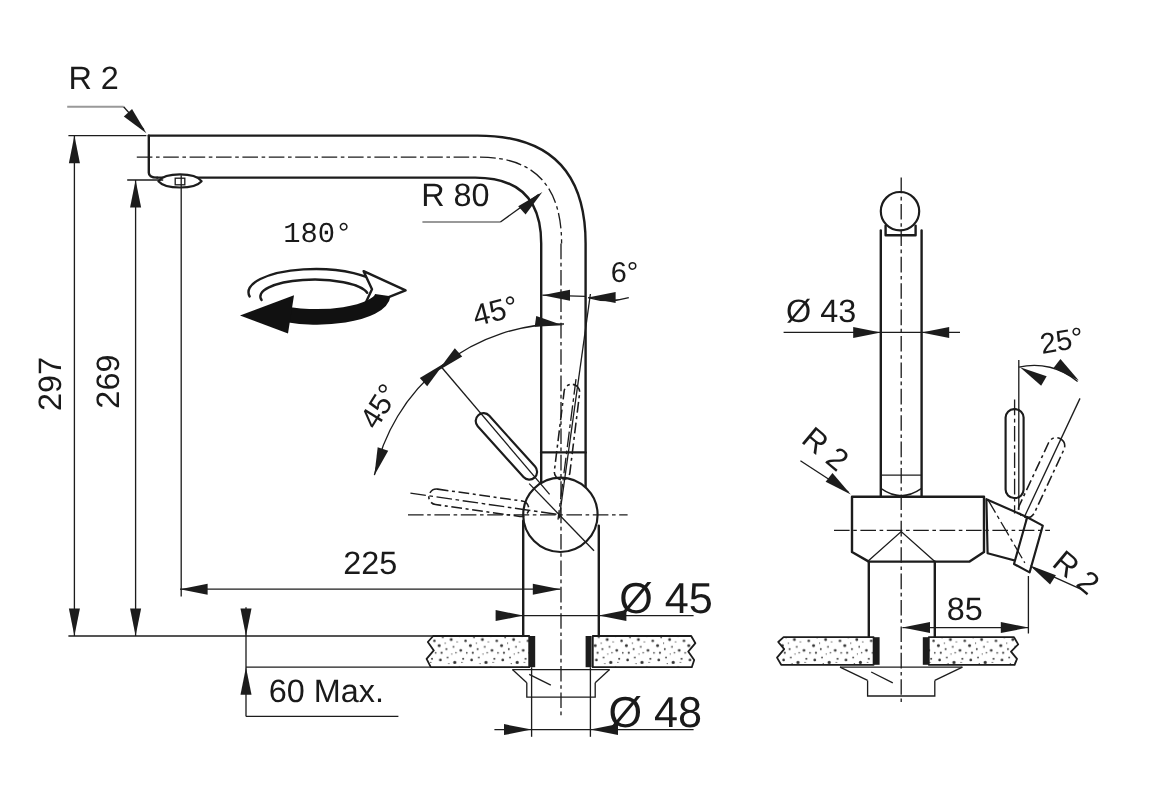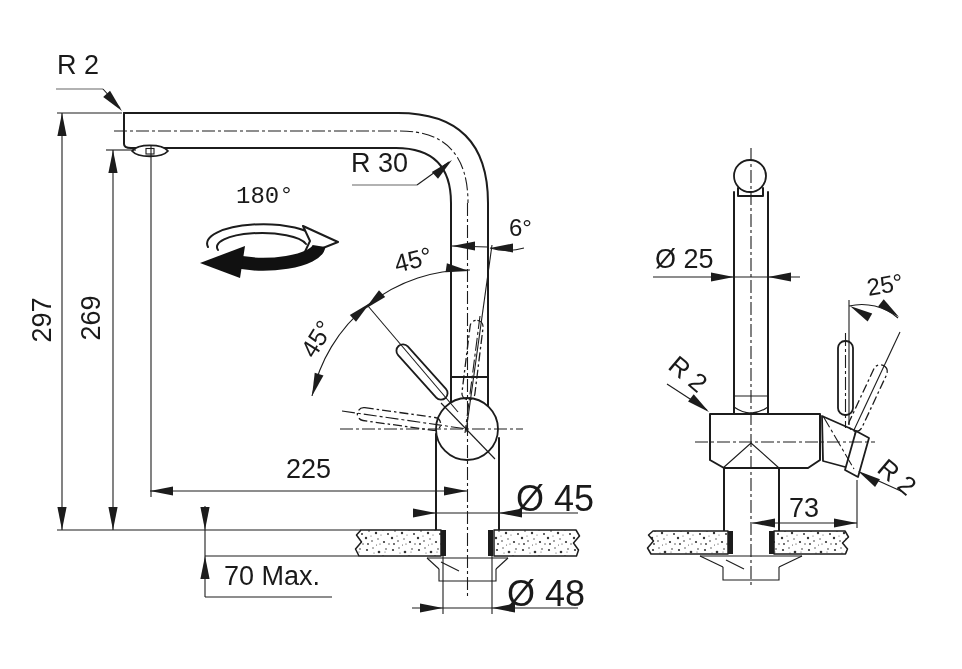--- a/index.html
+++ b/index.html
@@ -204,30 +204,30 @@
     <use href="#arr" class="arr" transform="translate(899,317) rotate(38)"></use>
 
     <line class="thin" x1="667" y1="384" x2="707" y2="410"></line>
     <use href="#arr" class="arr" transform="translate(709,412) rotate(38)"></use>
     <line class="thin" x1="903" y1="492" x2="861" y2="473"></line>
     <use href="#arr" class="arr" transform="translate(858,471) rotate(-148)"></use>
   </g>
 </svg>
 
 <div class="lbl f27" style="left:57px;top:52px;">R 2</div>
-<div class="lbl f27" style="left:351px;top:150px;">R 30</div>
+<div class="lbl f27" style="left:351px;top:150px;">R 80</div>
 <div class="lbl f24" style="left:236px;top:185px;font-family:Liberation Mono, monospace;">180°</div>
 <div class="lbl f25 ctr" style="left:413px;top:260px;transform:translate(-50%,-50%) rotate(-14deg);">45°</div>
 <div class="lbl f25 ctr" style="left:317px;top:339px;transform:translate(-50%,-50%) rotate(-58deg);">45°</div>
 <div class="lbl f24" style="left:509px;top:216px;">6°</div>
 <div class="lbl f27 ctr" style="left:42px;top:320px;transform:translate(-50%,-50%) rotate(-90deg);">297</div>
 <div class="lbl f27 ctr" style="left:91px;top:318px;transform:translate(-50%,-50%) rotate(-90deg);">269</div>
 <div class="lbl f27" style="left:286px;top:456px;">225</div>
 <div class="lbl f28" style="left:516px;top:481px;">Ø 45</div>
 <div class="lbl f28" style="left:507px;top:576px;">Ø 48</div>
-<div class="lbl f27" style="left:224px;top:563px;">70 Max.</div>
-<div class="lbl f27" style="left:655px;top:246px;">Ø 25</div>
+<div class="lbl f27" style="left:224px;top:563px;">60 Max.</div>
+<div class="lbl f27" style="left:655px;top:246px;">Ø 43</div>
 <div class="lbl f24 ctr" style="left:885px;top:285px;transform:translate(-50%,-50%) rotate(-10deg);">25°</div>
 <div class="lbl f26 ctr" style="left:688px;top:374px;transform:translate(-50%,-50%) rotate(40deg);">R 2</div>
 <div class="lbl f26 ctr" style="left:897px;top:477px;transform:translate(-50%,-50%) rotate(40deg);">R 2</div>
-<div class="lbl f27" style="left:789px;top:495px;">73</div>
+<div class="lbl f27" style="left:789px;top:495px;">85</div>
 
 </div>
 
 </body></html>

